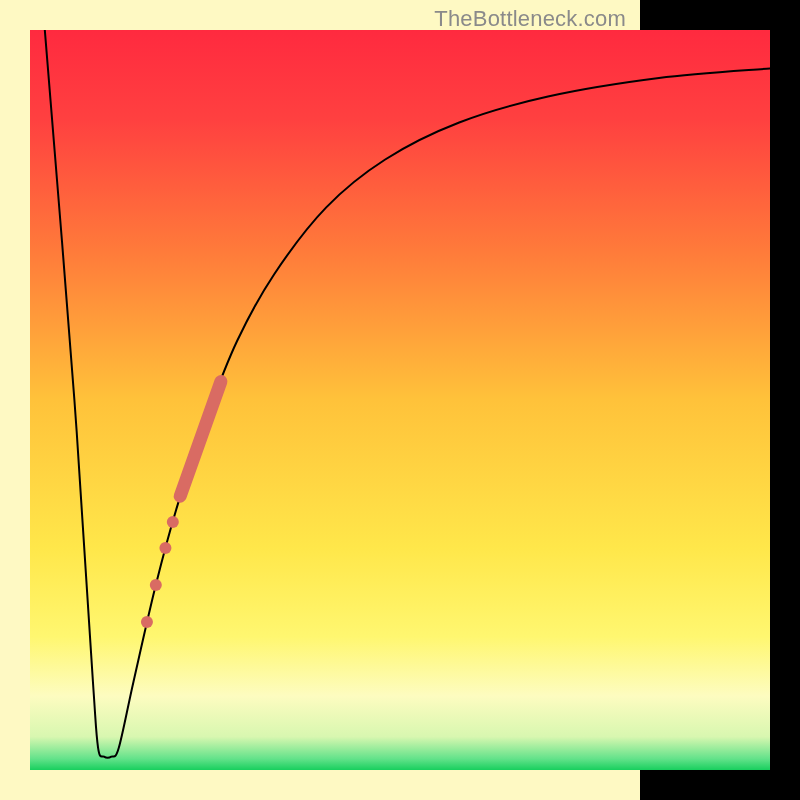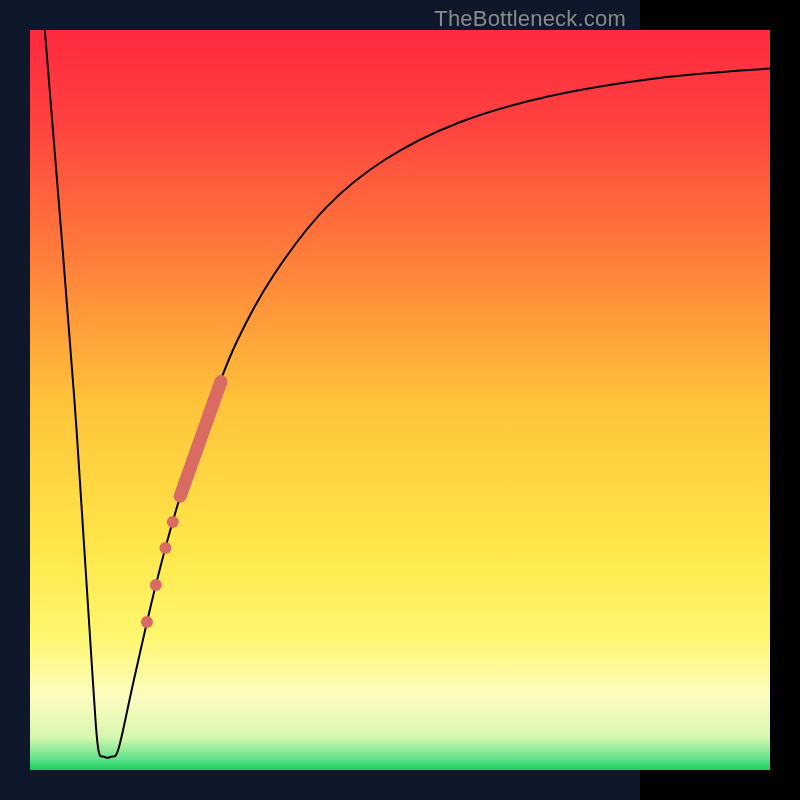--- a/index.html
+++ b/index.html
@@ -8,21 +8,21 @@
     width: 800px;
     height: 800px;
     overflow: hidden;
     background: #000;
     font-family: Arial, Helvetica, sans-serif;
   }
   .frame {
     position: relative;
     width: 640px;
     height: 800px;
-    background: #0f172a;
+    background: #fef9c3;
   }
   .plot {
     position: absolute;
     left: 30px;
     top: 30px;
     width: 740px;
     height: 740px;
     overflow: hidden;
   }
   .watermark {

